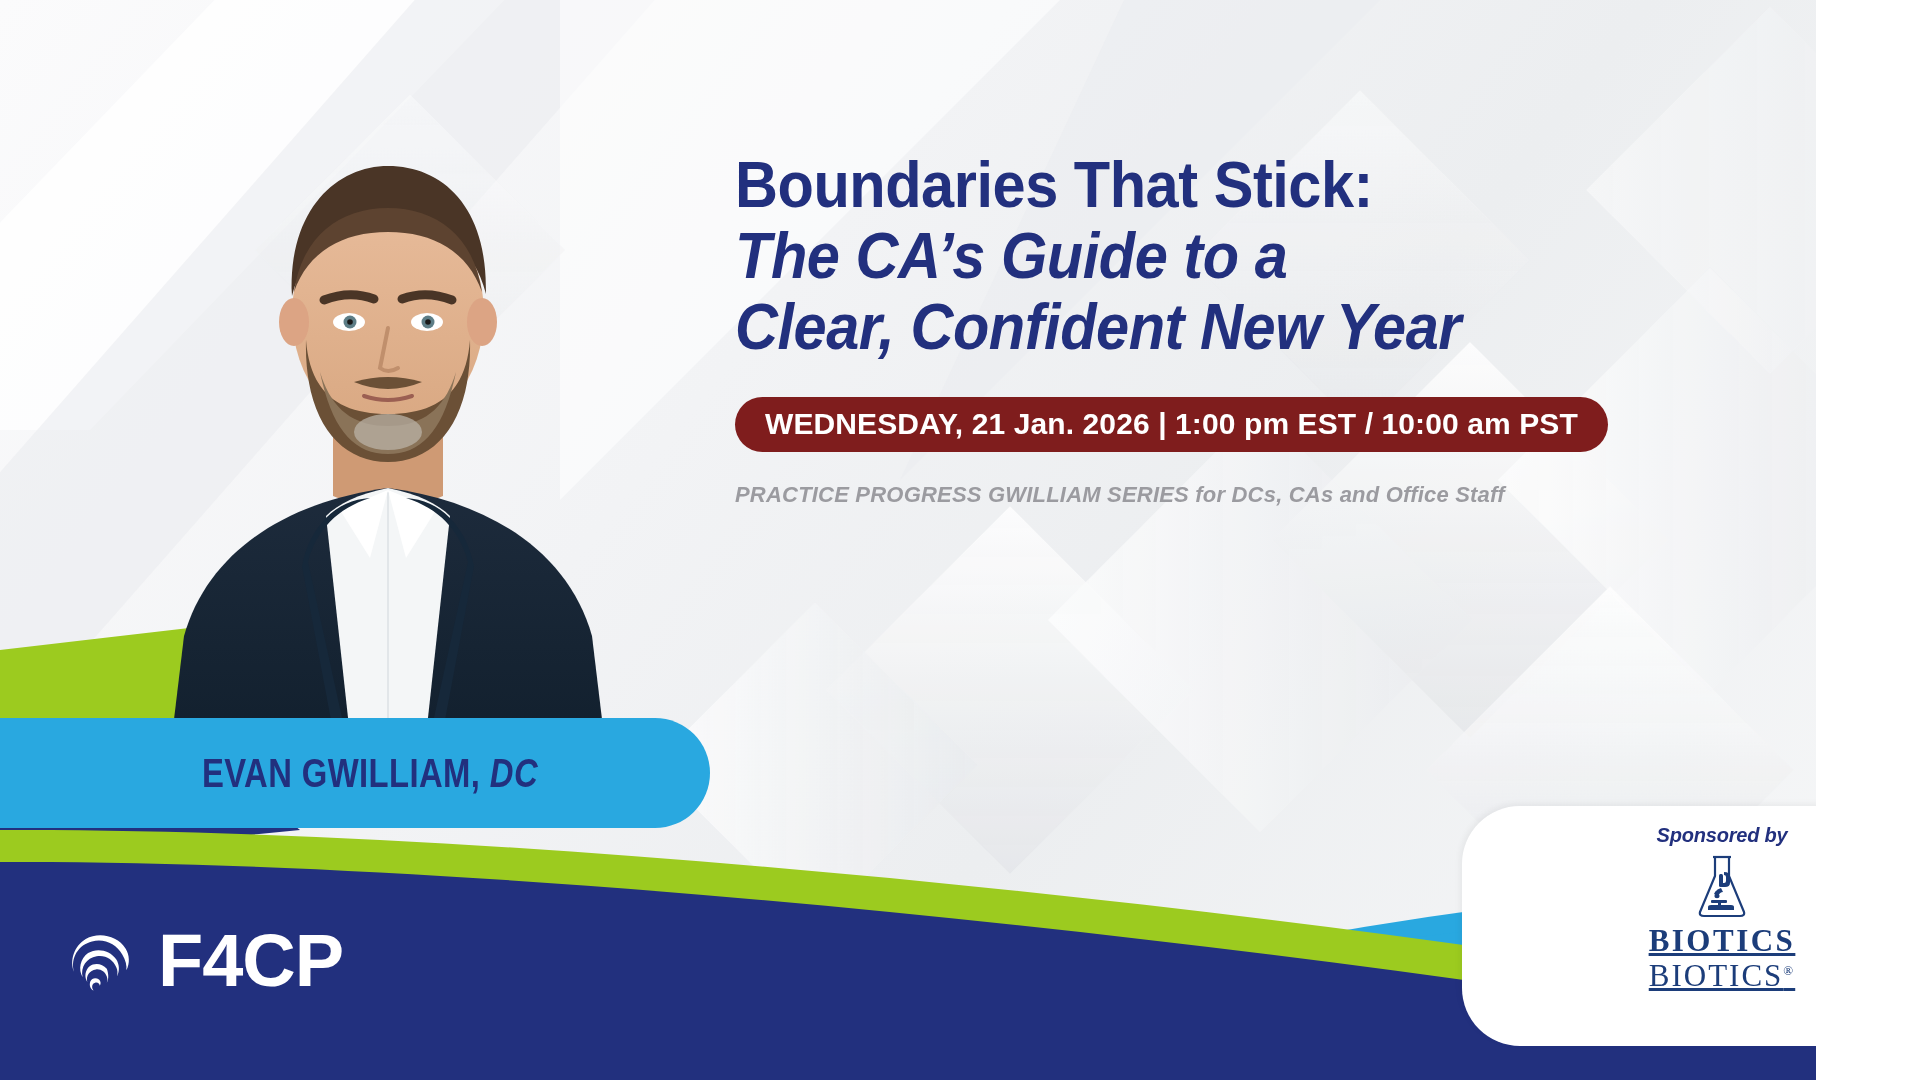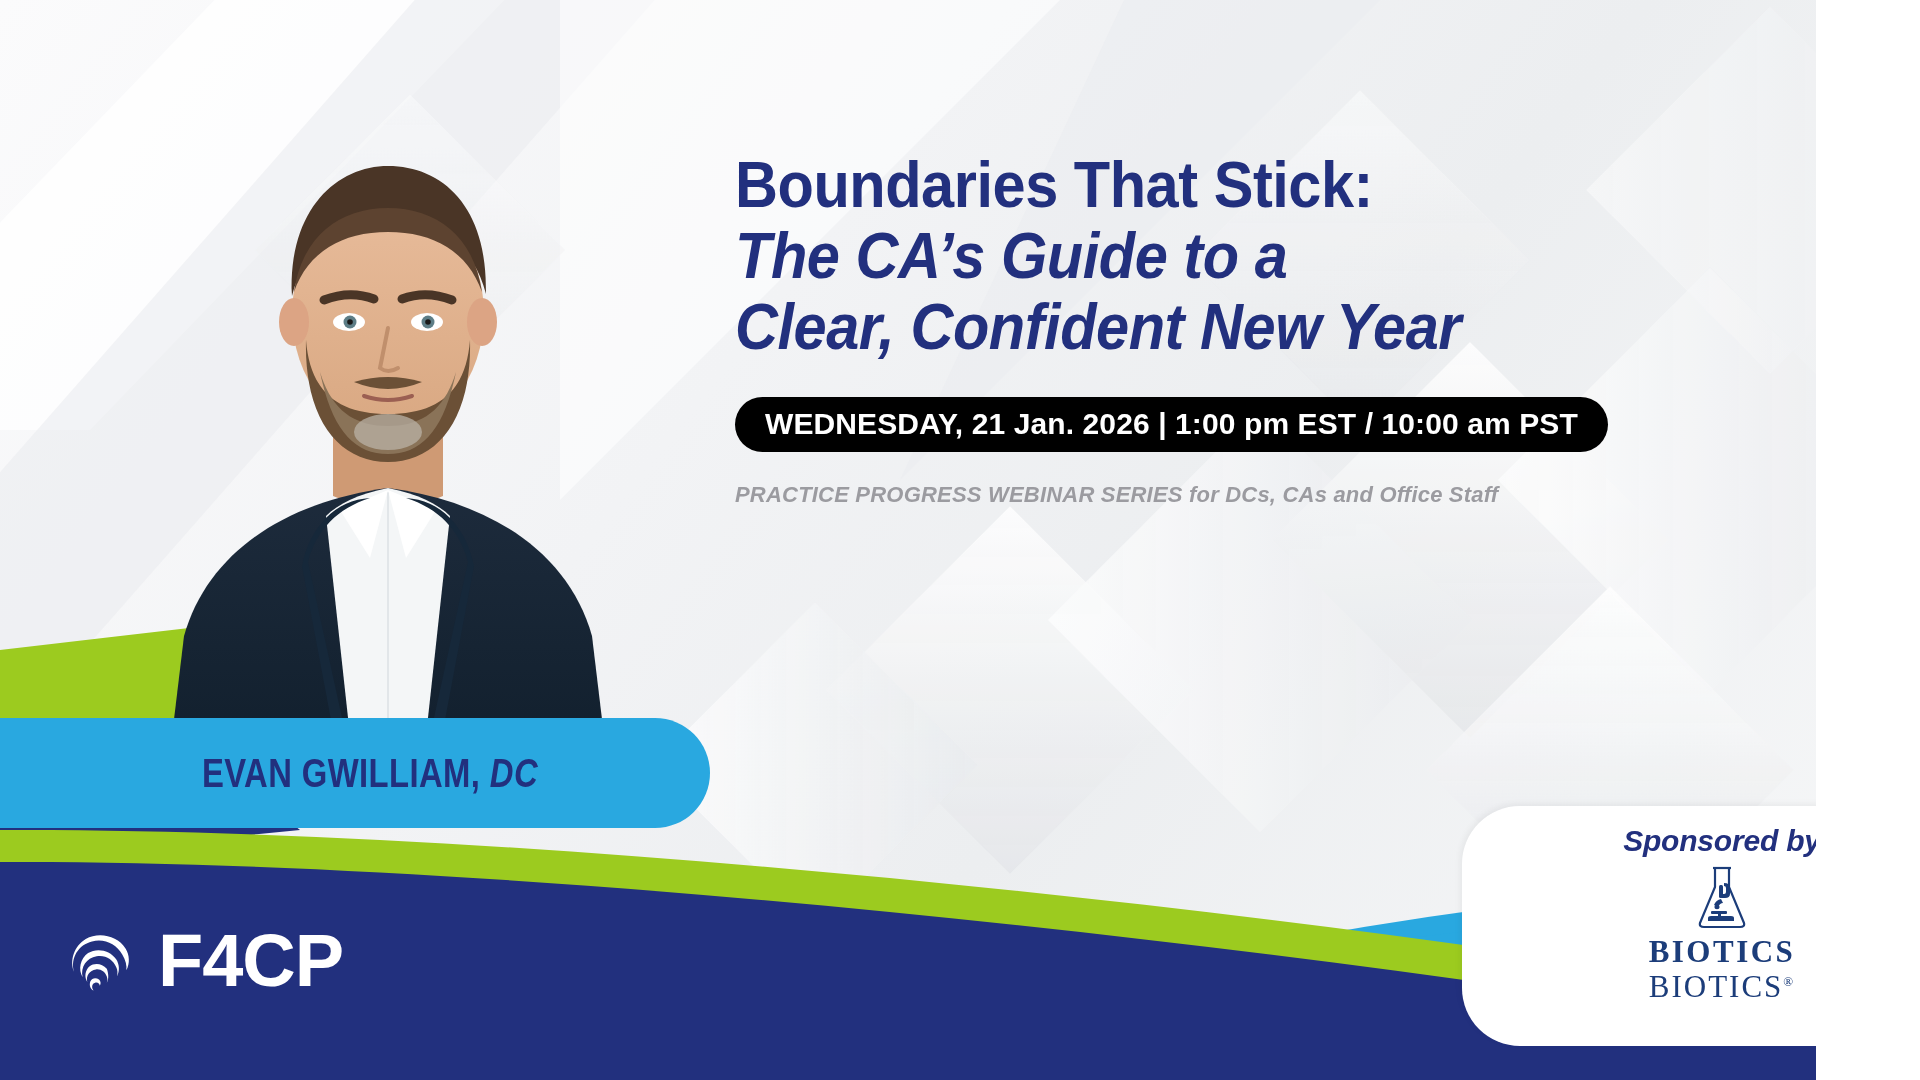--- a/index.html
+++ b/index.html
@@ -33,21 +33,21 @@
     font-size:64px;
     line-height:71px;
     white-space:nowrap;
   }
   .title .ln1 { font-style:normal; transform:scaleX(0.93); transform-origin:left center; }
   .title .ln2, .title .ln3 { font-style:italic; transform:scaleX(0.93); transform-origin:left center; }
 
   .date-pill {
     display:inline-block;
     margin-top:34px;
-    background:#000000;
+    background:#7f1d1d;
     color:#ffffff;
     border-radius:40px;
     padding:12px 30px 13px 30px;
     font-size:30px;
     font-weight:700;
     line-height:1;
     white-space:nowrap;
     letter-spacing:0.1px;
   }
 
@@ -95,28 +95,29 @@
     position:absolute;
     left:1462px; top:806px;
     width:520px; height:240px;
     background:#ffffff;
     border-radius:58px 0 0 58px;
     display:flex; flex-direction:column; align-items:center;
     padding-top:18px;
     box-shadow:-2px -2px 6px rgba(0,0,0,0.05);
   }
   .sponsored-by {
-    color:#22307e; font-size:30px; font-weight:800; font-style:italic;
+    color:#22307e; font-size:20px; font-weight:800; font-style:italic;
     letter-spacing:-0.2px; line-height:1.1;
   }
   .flask-icon { width:56px; height:66px; margin-top:8px; }
   .biotics-name {
     margin-top:4px; text-align:center;
     font-family:"Liberation Serif", serif;
     color:#1c3d7a;
+    text-decoration:underline;
   }
   .biotics-name .l1 { display:block; font-size:31px; font-weight:700; letter-spacing:2.5px; line-height:1.12; }
   .biotics-name .l2 { display:block; font-size:31px; font-weight:400; letter-spacing:2px; line-height:1.12; }
   .biotics-name .l2 sup { font-size:13px; vertical-align:super; }
 </style>
 </head>
 <body>
 
 <div id="stage">
 
@@ -238,21 +239,21 @@
 
   <div class="content">
     <div class="title">
       <span class="ln ln1">Boundaries That Stick:</span>
       <span class="ln ln2">The CA’s Guide to a</span>
       <span class="ln ln3">Clear, Confident New Year</span>
     </div>
 
     <div class="date-pill">WEDNESDAY, 21 Jan. 2026 | 1:00 pm EST / 10:00 am PST</div>
 
-    <div class="series-line">PRACTICE PROGRESS WEBINAR SERIES for DCs, CAs and Office Staff</div>
+    <div class="series-line">PRACTICE PROGRESS GWILLIAM SERIES for DCs, CAs and Office Staff</div>
   </div>
 
   <div class="speaker-pill">
     <div class="speaker-name">
       <span>EVAN GWILLIAM,</span>
       <span class="cred">DC</span>
     </div>
   </div>
 
   <div class="f4cp">

